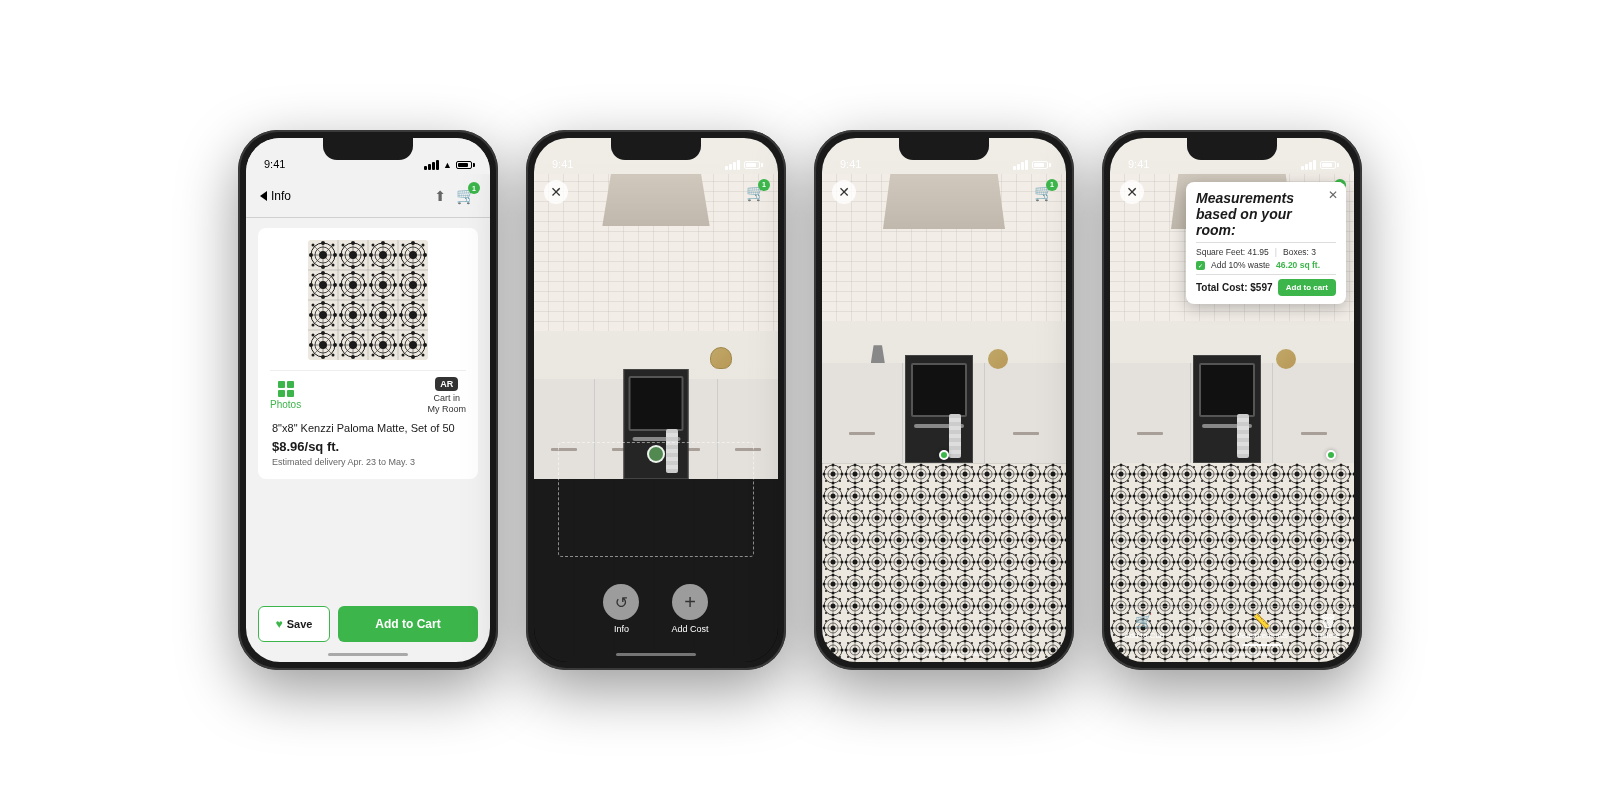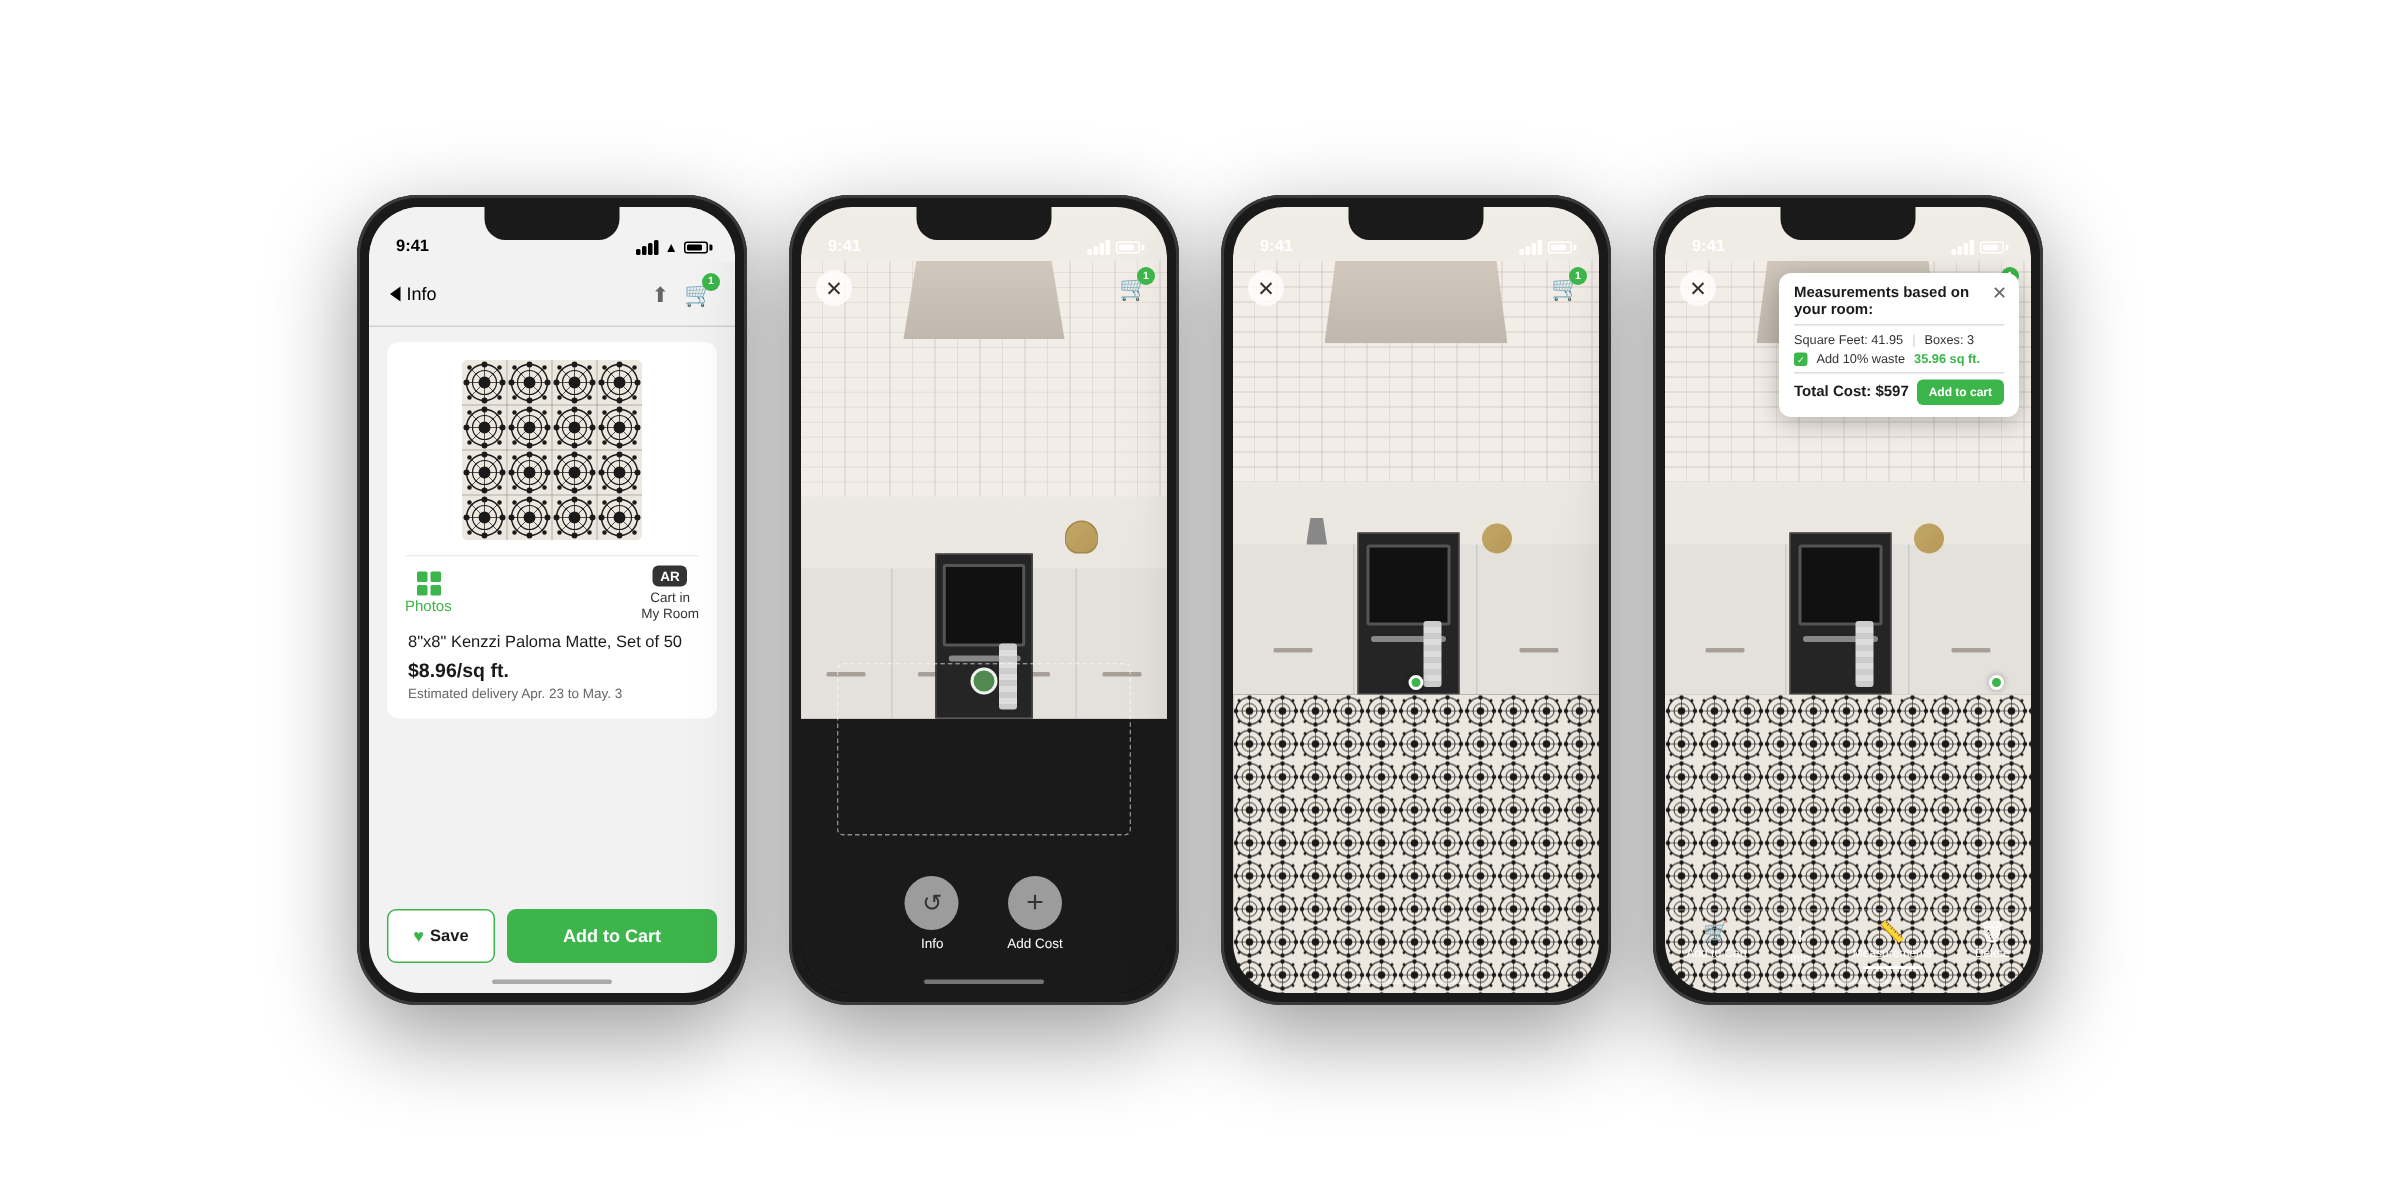--- a/index.html
+++ b/index.html
@@ -56,21 +56,21 @@
       display: flex;
       align-items: flex-end;
       justify-content: space-between;
       padding: 0 18px 4px;
       z-index: 9;
       font-size: 10px;
       font-weight: 600;
     }
     .status-bar.dark { color: #000; background: #f2f2f2; }
     .status-bar.light { color: #fff; }
-    .status-time { font-size: 11px; font-weight: 700; }
+    .status-time { font-size: 11px; font-weight: 400; }
     .status-icons { display: flex; gap: 4px; align-items: center; }
     .signal-bars { display: flex; gap: 1px; align-items: flex-end; }
     .bar { width: 3px; background: currentColor; border-radius: 1px; }
     .battery-icon {
       width: 16px; height: 8px;
       border: 1.5px solid currentColor;
       border-radius: 2px;
       position: relative;
     }
     .battery-icon::after {
@@ -348,25 +348,26 @@
       right: 8px;
       width: 160px;
       background: white;
       border-radius: 8px;
       padding: 8px 10px;
       box-shadow: 0 4px 16px rgba(0,0,0,0.25);
       z-index: 10;
       font-size: 9px;
     }
     .popup-title {
-      font-size: 10px;
+      font-size: 14px;
       font-weight: 700;
       color: #1a1a1a;
       margin-bottom: 4px;
       padding-right: 16px;
+      font-style: italic;
     }
     .popup-close {
       position: absolute;
       top: 6px; right: 8px;
       font-size: 12px;
       color: #666;
     }
     .popup-divider {
       border: none;
       border-top: 0.5px solid #ddd;
@@ -863,21 +864,21 @@
           <span class="popup-close">✕</span>
           <hr class="popup-divider">
           <div class="popup-row">
             <span>Square Feet: 41.95</span>
             <span class="divider-vert">|</span>
             <span>Boxes: 3</span>
           </div>
           <div class="popup-row">
             <div class="waste-checkbox"></div>
             <span class="waste-text">Add 10% waste</span>
-            <span class="waste-sqft">35.96 sq ft.</span>
+            <span class="waste-sqft">46.20 sq ft.</span>
           </div>
           <hr class="popup-divider">
           <div class="popup-total-row">
             <span class="total-cost">Total Cost: $597</span>
             <div class="popup-add-cart">
               <span>Add to cart</span>
             </div>
           </div>
         </div>
 

